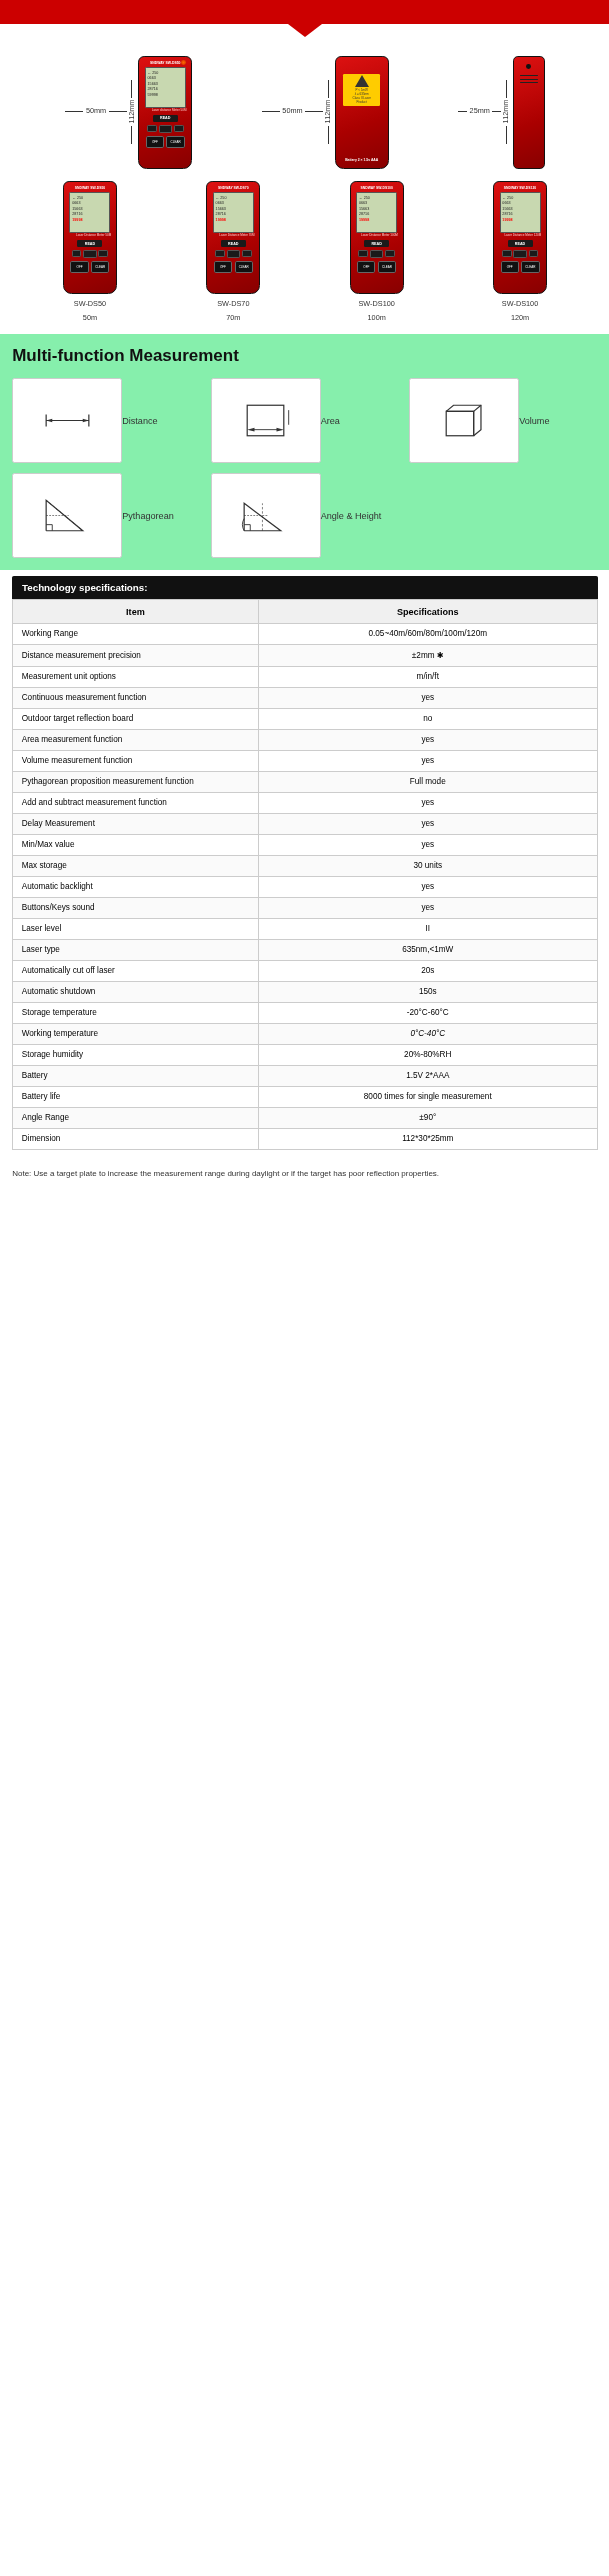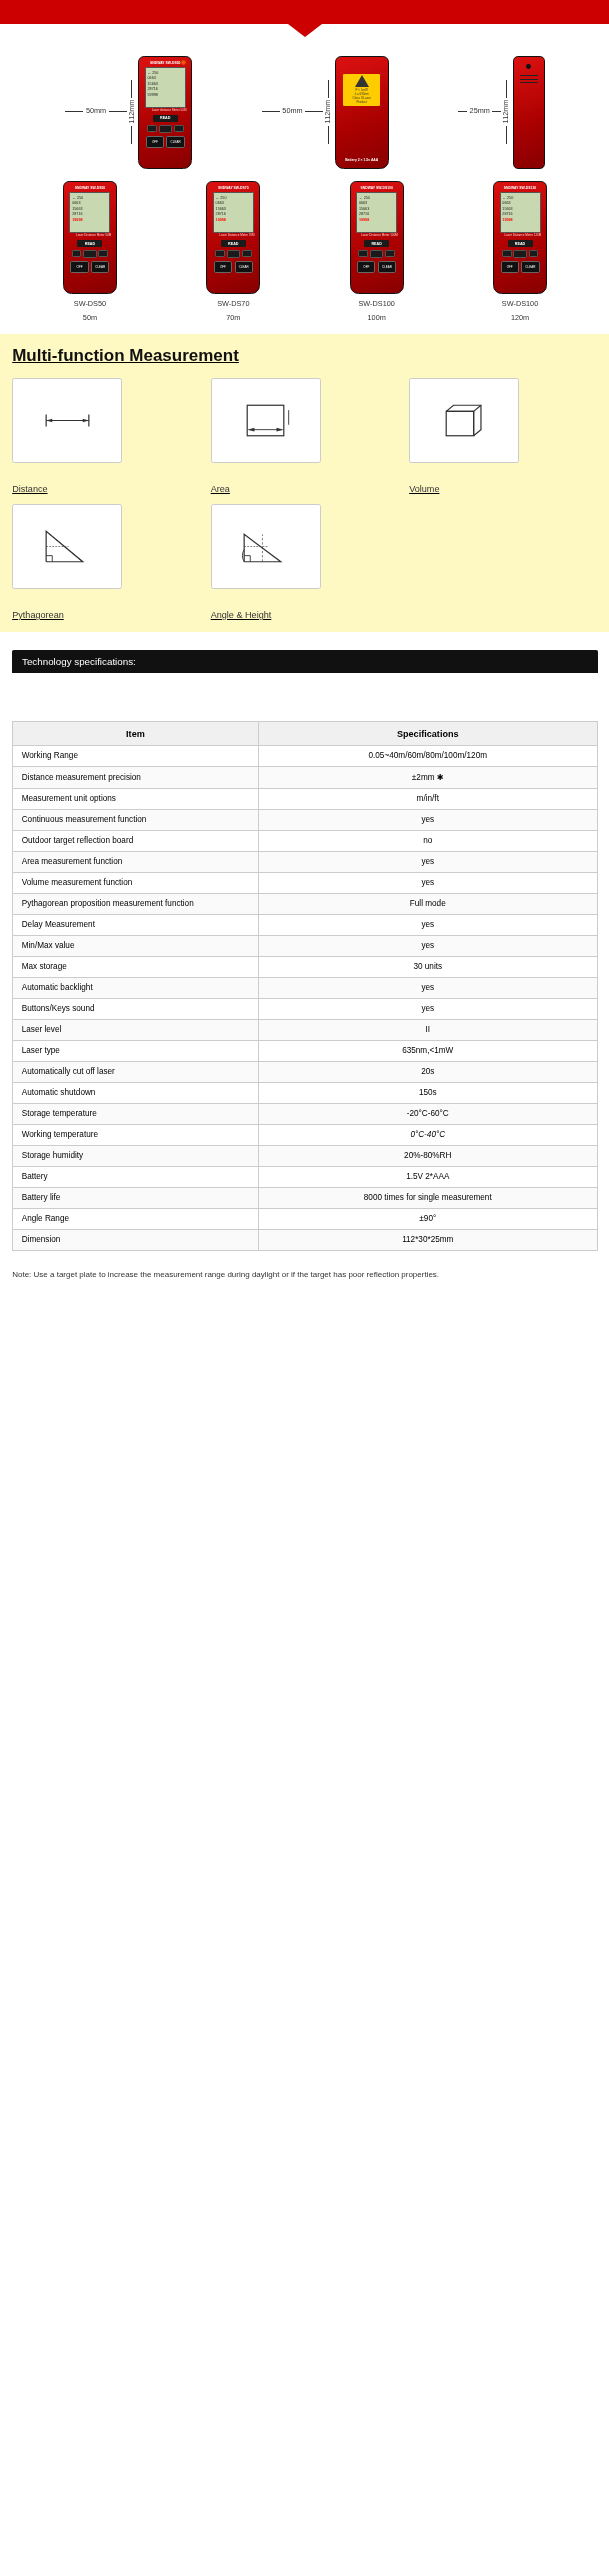--- a/index.html
+++ b/index.html
@@ -151,40 +151,39 @@
       background: radial-gradient(#ff6600, #cc3300);
       border-radius: 50%;
       position: absolute;
       top: 3px;
       right: 4.9px;
     }
 
     
     .multifunction-section {
       padding: 12.2px 12.2px 6.1px;
-      background: #fef9c3;
-      text-decoration: underline;
+      background: #86efac;
     }
     .section-title {
       font-size: 17px;
       font-weight: bold;
       color: #111;
       margin-bottom: 12.2px;
     }
     .func-grid {
       display: grid;
       grid-template-columns: repeat(3, 1fr);
       gap: 9.8px;
       margin-bottom: 6.1px;
     }
     .func-item {
       display: flex;
-      flex-direction: column;
-      align-items: flex-start;
-      gap: 21px;
+      flex-direction: row;
+      align-items: center;
+      gap: 0;
     }
     .func-icon-box {
       width: 110px;
       height: 85px;
       background: #fff;
       border: 0.9px solid #ccc;
       border-radius: 2.4px;
       display: flex;
       align-items: center;
       justify-content: center;
@@ -202,30 +201,28 @@
     }
 
     
     .specs-section {
       padding: 6.1px 12.2px 12.2px;
     }
     .specs-header {
       background: #111;
       color: #fff;
       font-size: 9.8px;
-      font-weight: normal;
+      font-weight: bold;
       padding: 6.1px 9.8px;
       border-radius: 1.8px 1.8px 0 0;
-      margin-top: 12px;
     }
     .specs-table {
       width: 100%;
       border-collapse: collapse;
       border: 0.9px solid #ccc;
-      margin-top: 48px;
     }
     .specs-table th {
       background: #f0f0f0;
       font-weight: bold;
       font-size: 9.1px;
       padding: 6.1px 8.5px;
       border: 0.6px solid #ccc;
       text-align: center;
     }
     .specs-table td {
@@ -672,20 +669,24 @@
         </tr>
         <tr>
           <td>Volume measurement function</td>
           <td style="text-align: center;">yes</td>
         </tr>
         <tr>
           <td>Pythagorean proposition measurement function</td>
           <td style="text-align: center;">Full mode</td>
         </tr>
         <tr>
+          <td>Add and subtract measurement function</td>
+          <td style="text-align: center;">yes</td>
+        </tr>
+        <tr>
           <td>Delay Measurement</td>
           <td style="text-align: center;">yes</td>
         </tr>
         <tr>
           <td>Min/Max value</td>
           <td style="text-align: center;">yes</td>
         </tr>
         <tr>
           <td>Max storage</td>
           <td style="text-align: center;">30 units</td>

